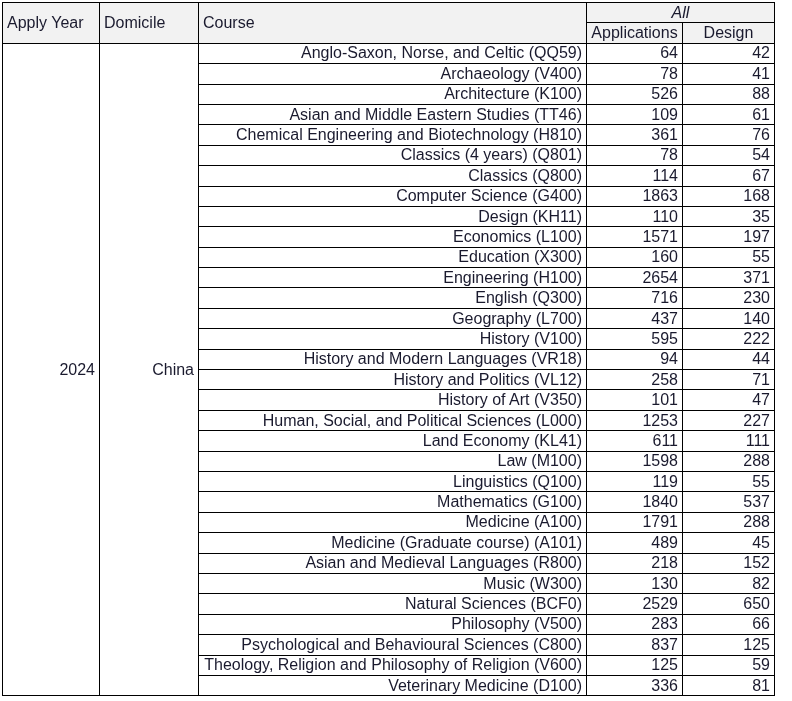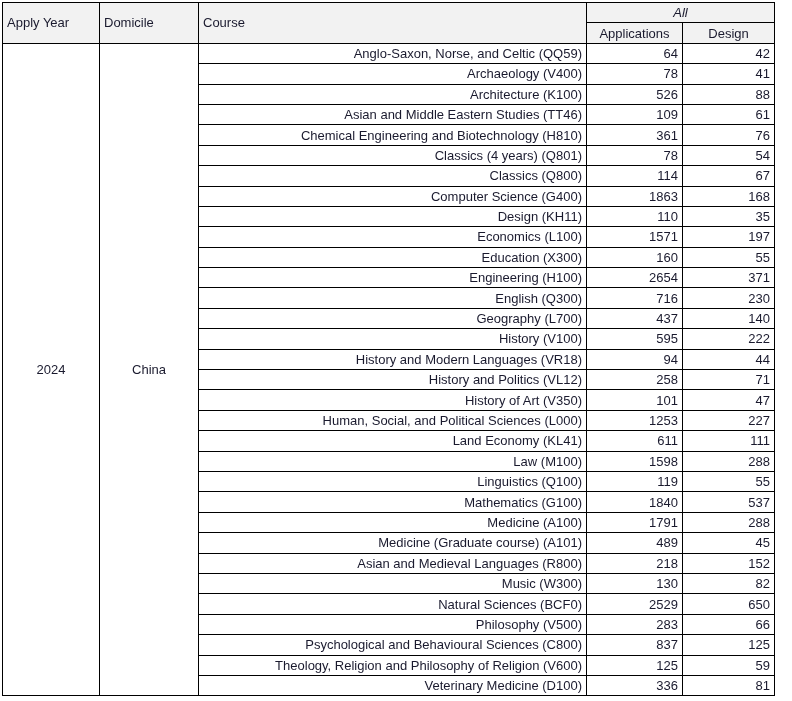--- a/index.html
+++ b/index.html
@@ -19,21 +19,21 @@
     position: absolute;
     left: 2px;
     top: 2px;
     width: 772px;
   }
 
   table.admissions {
     border-collapse: collapse;
     table-layout: fixed;
     width: 772px;
-    font-size: 13px;
+    font-size: 16px;
     line-height: 1;
   }
 
   table.admissions th,
   table.admissions td {
     border: 1px solid #000000;
     padding: 0 4px;
     height: 19.4px;
     vertical-align: middle;
     font-weight: normal;
@@ -63,21 +63,21 @@
 
   
   col.c-year   { width: 97px; }
   col.c-dom    { width: 99px; }
   col.c-course { width: 388px; }
   col.c-apps   { width: 96px; }
   col.c-offers { width: 92px; }
 
   
   td.year, td.domicile {
-    text-align: center;
+    text-align: right;
     vertical-align: top;
     padding-top: 3px;
   }
   td.course {
     text-align: right;
   }
   td.num {
     text-align: right;
     padding-right: 5px;
   }

